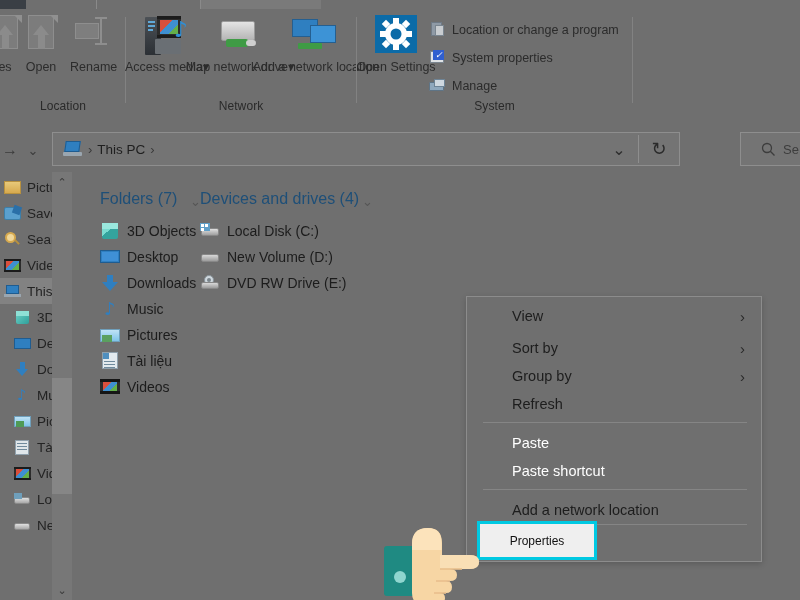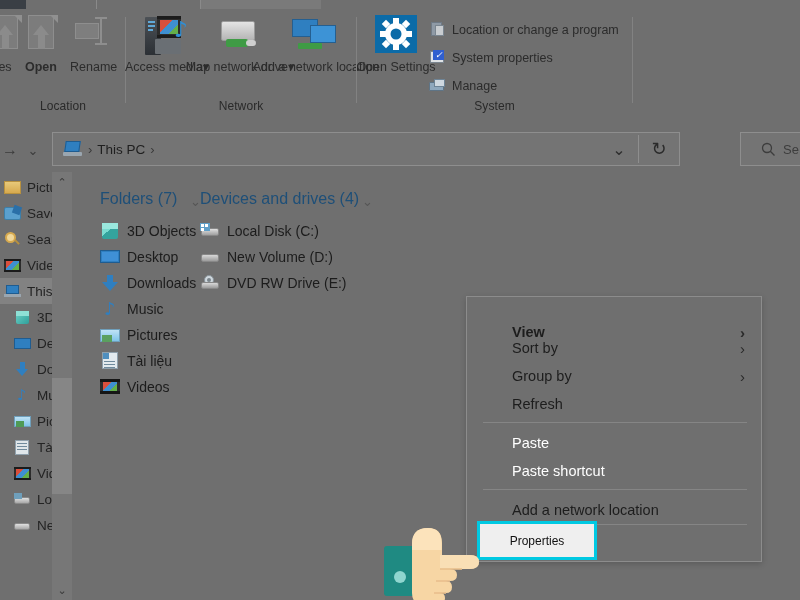--- a/index.html
+++ b/index.html
@@ -395,21 +395,21 @@
           <div class="ico ico-open">
             <div class="page"></div>
               <div class="corner"></div>
             <div class="arr">
                 <div class="head"></div>
                 <div class="stem"></div>
               </div>
           </div>
           <div class="lbl">es</div>
         </div>
-        <div class="bigbtn" style="left:24px;font-weight:bold;">
+        <div class="bigbtn" style="left:24px;">
           <div class="ico ico-open">
             <div class="page"></div>
               <div class="corner"></div>
             <div class="arr">
                 <div class="head"></div>
                 <div class="stem"></div>
               </div>
           </div>
           <div class="lbl">Open</div>
         </div>
@@ -734,21 +734,21 @@
         <span class="fi fi-dvd">
           <i class="disc"></i>
           <i class="hole"></i>
           <i class="d"></i>
         </span>
         <span>DVD RW Drive (E:)</span>
       </div>
   </div>
 
   <div id="ctxmenu">
-    <div class="mi" style="top:20px;font-weight:bold;">
+    <div class="mi" style="top:4px;">
         <span>View</span>
         <span class="arrow">›</span>
       </div>
     <div class="mi" style="top:36px;">
         <span>Sort by</span>
         <span class="arrow">›</span>
       </div>
     <div class="mi" style="top:64px;">
         <span>Group by</span>
         <span class="arrow">›</span>

